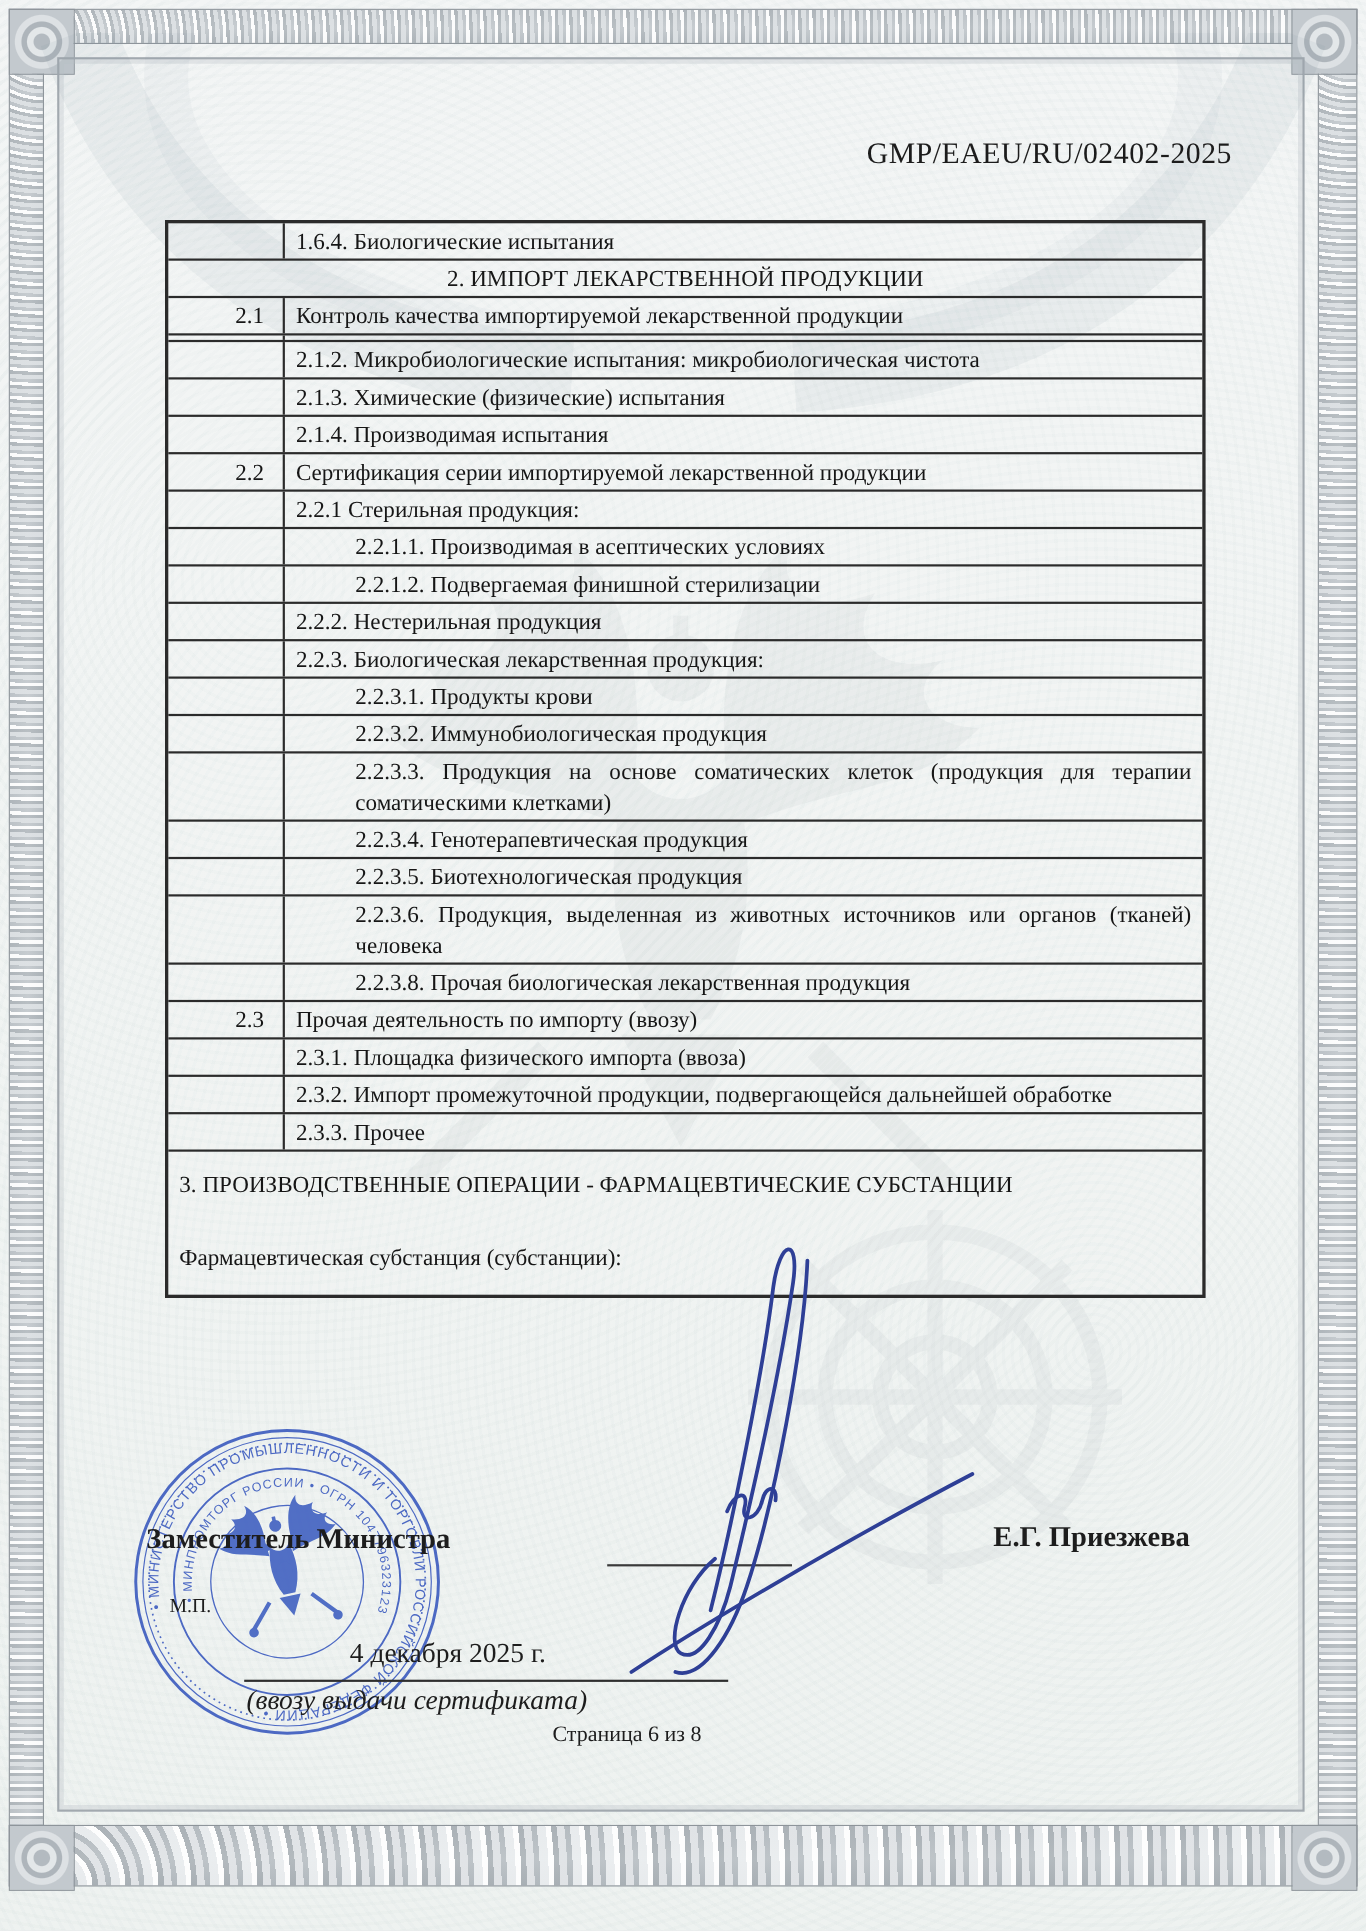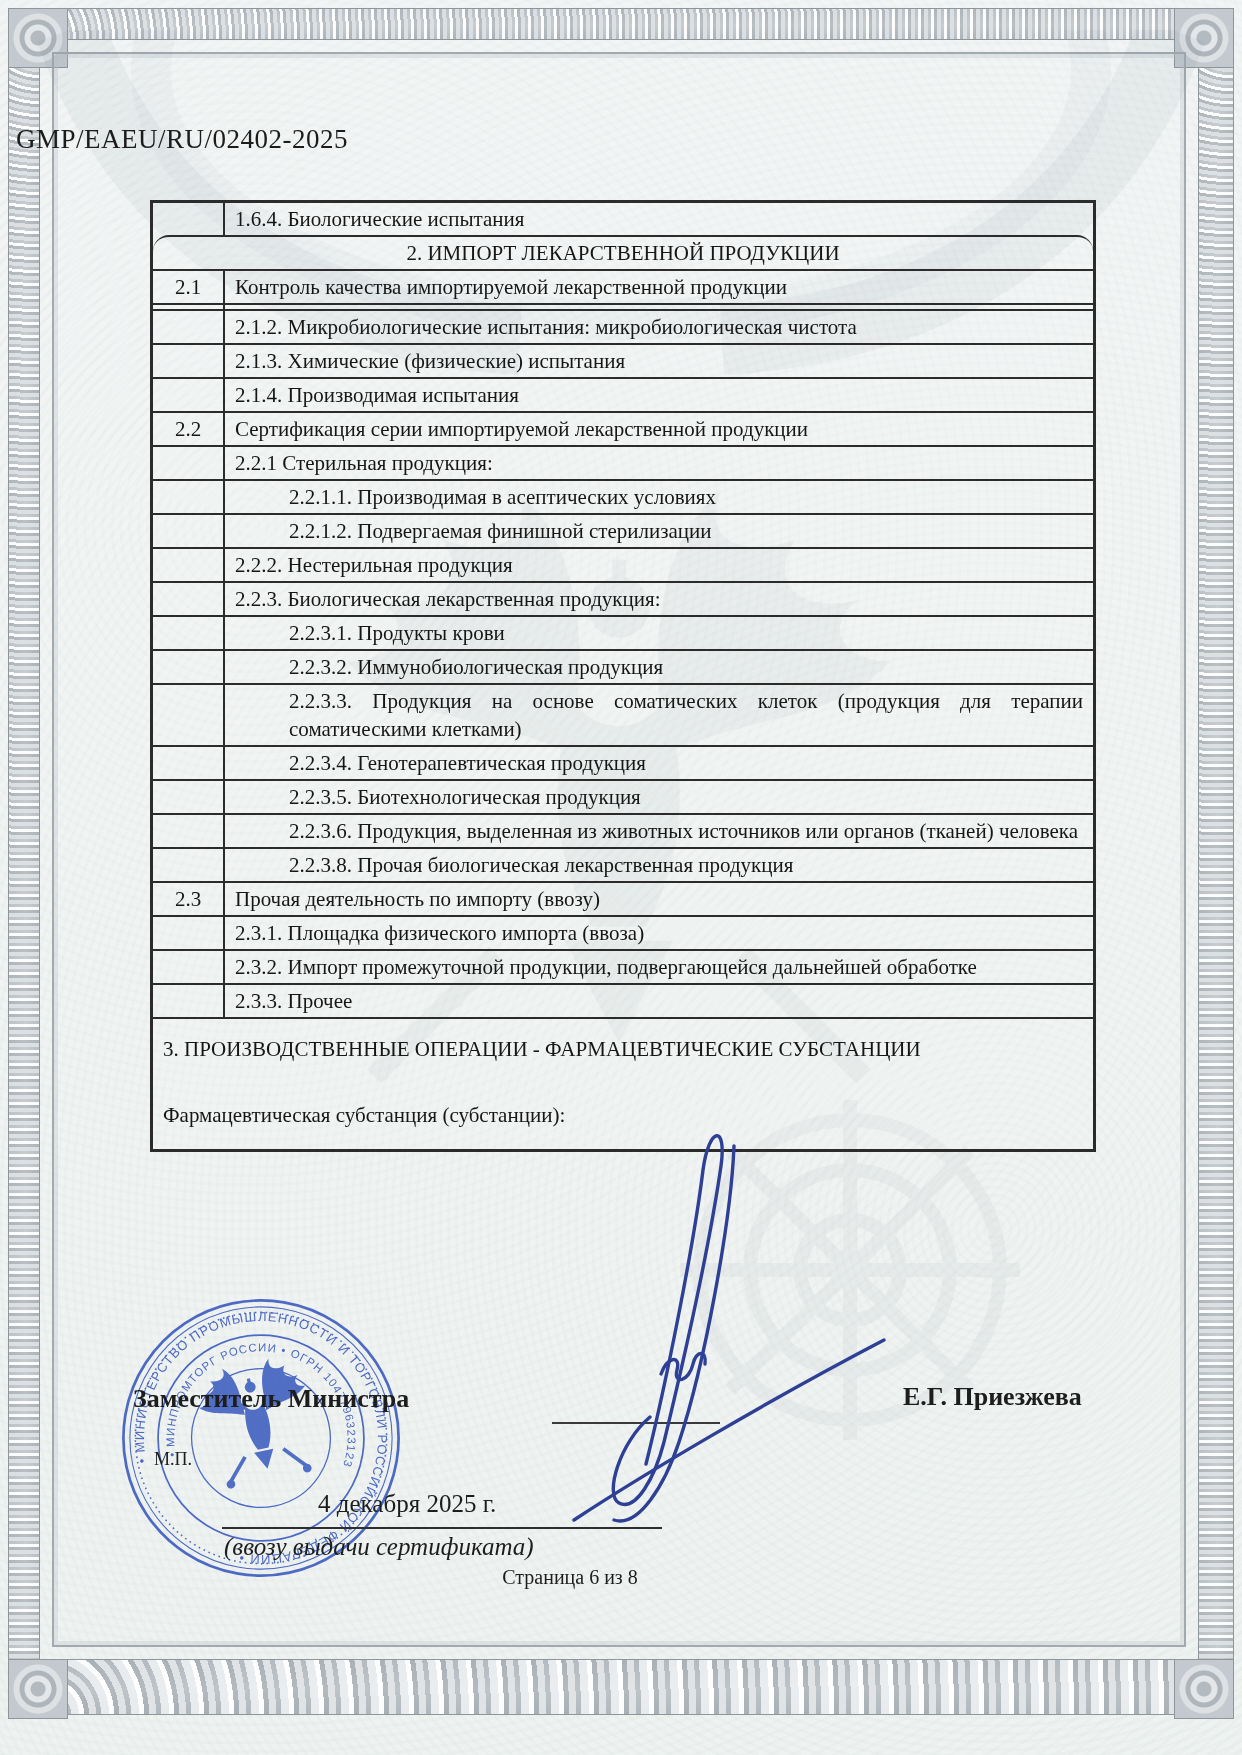--- a/index.html
+++ b/index.html
@@ -43,37 +43,37 @@
   .corner.tl { top:8px; left:8px; } .corner.tr { top:8px; right:8px; }
   .corner.bl { bottom:36px; left:8px; } .corner.br { bottom:36px; right:8px; }
   .inner-line {
     position:absolute; top:52px; left:52px; right:56px; bottom:108px;
     border:2px solid #a2a9af; box-shadow:0 0 0 4px rgba(190,196,201,0.35) inset;
   }
   
   .wm { position:absolute; pointer-events:none; }
   
   .cert-number {
-    position:absolute; top:124px; left:0; width:1120px; text-align:left;
-    font-size:27px; letter-spacing:0.5px; color:#1c1c1c;padding-left:16px;
+    position:absolute; top:124px; left:0; width:1120px; text-align:right;
+    font-size:27px; letter-spacing:0.5px; color:#1c1c1c;
   }
   
   .cert-table {
     position:absolute; left:150px; top:200px; width:946px;
     border:3px solid #2b2b2b; box-sizing:border-box;
     font-size:21px; line-height:28px; color:#161616;
     background:rgba(255,255,255,0.07);
   }
   .trow { display:flex; border-top:2px solid #2b2b2b; }
   #table-rows .trow:first-child { border-top:none; }
-  .tnum { flex:0 0 70px; width:70px; border-right:2px solid #2b2b2b; text-align:center; padding:2px 0; }
+  .tnum { flex:0 0 70px; width:70px; border-right:2px solid #2b2b2b; text-align:right; padding:2px 17px; }
   .ttext { flex:1; padding:2px 10px; }
   .ttext.indent { padding-left:64px; }
   .ttext.justify { text-align:justify; text-align-last:left; }
-  .trow.section { text-align:center;border-radius:16px; }
+  .trow.section { text-align:center; }
   .tsection { flex:1; padding:2px 0; }
   .bigcell { border-top:2px solid #2b2b2b; padding:16px 10px 20px 10px; }
   .sec3-title { margin:0 0 38px 0; }
   .substance-label { margin:0; }
   
   .signer-title { position:absolute; left:133px; top:1384px; font-weight:bold; font-size:26px; z-index:6; }
   .mp-note { position:absolute; left:154px; top:1449px; font-size:18px; z-index:6; }
   .signer-name { position:absolute; left:903px; top:1382px; font-weight:bold; font-size:26px; z-index:6; }
   .sig-line { position:absolute; left:552px; top:1422px; width:168px; height:2px; background:#3a3a3a; z-index:3; }
   .date-text { position:absolute; left:318px; top:1490px; font-size:25px; z-index:6; }

